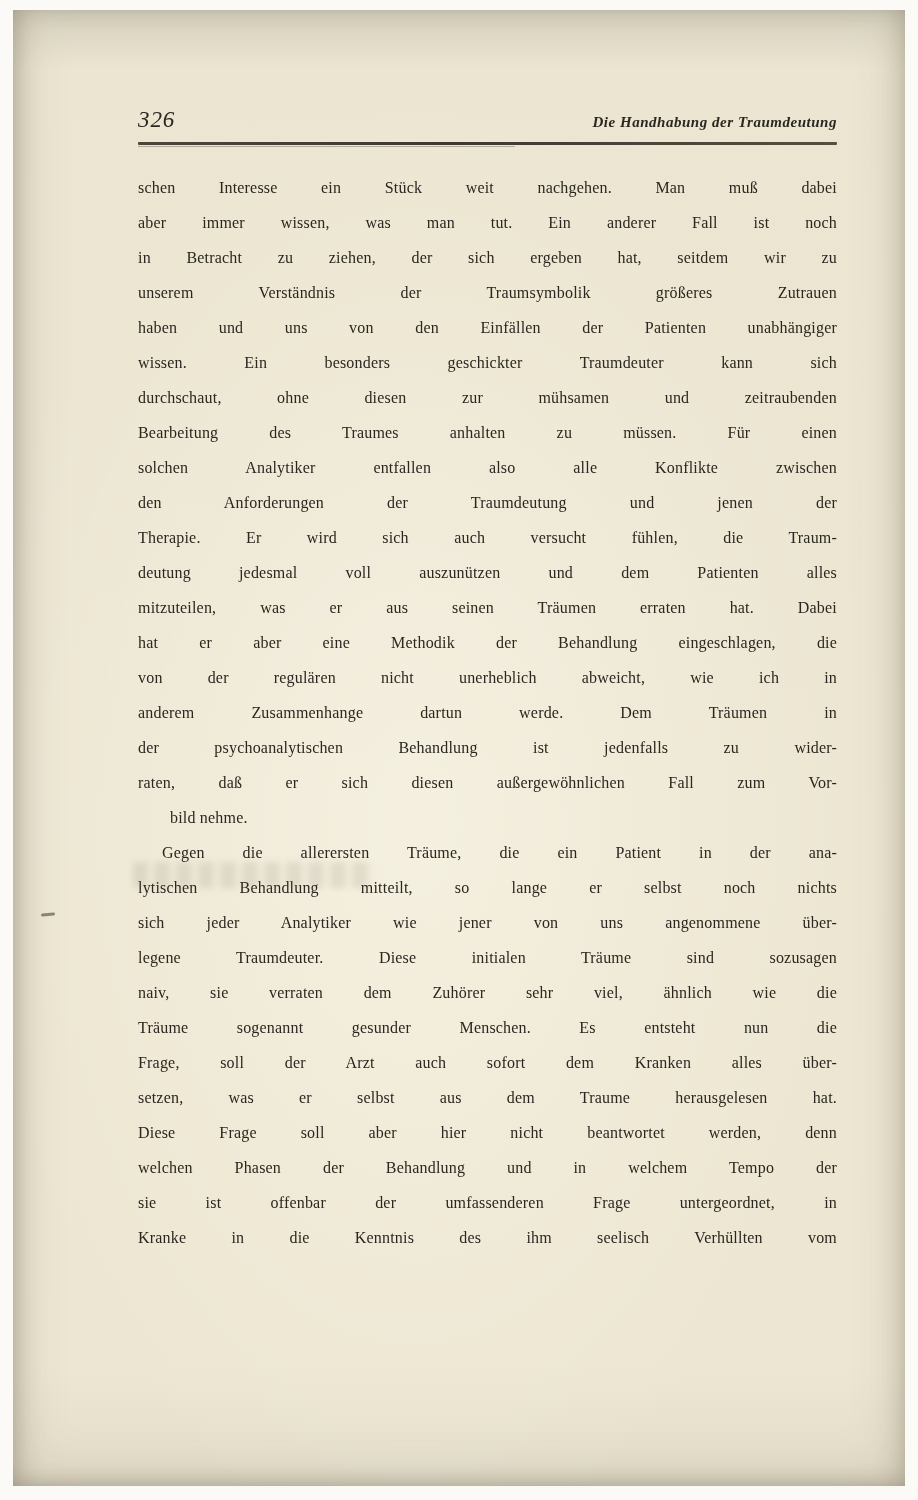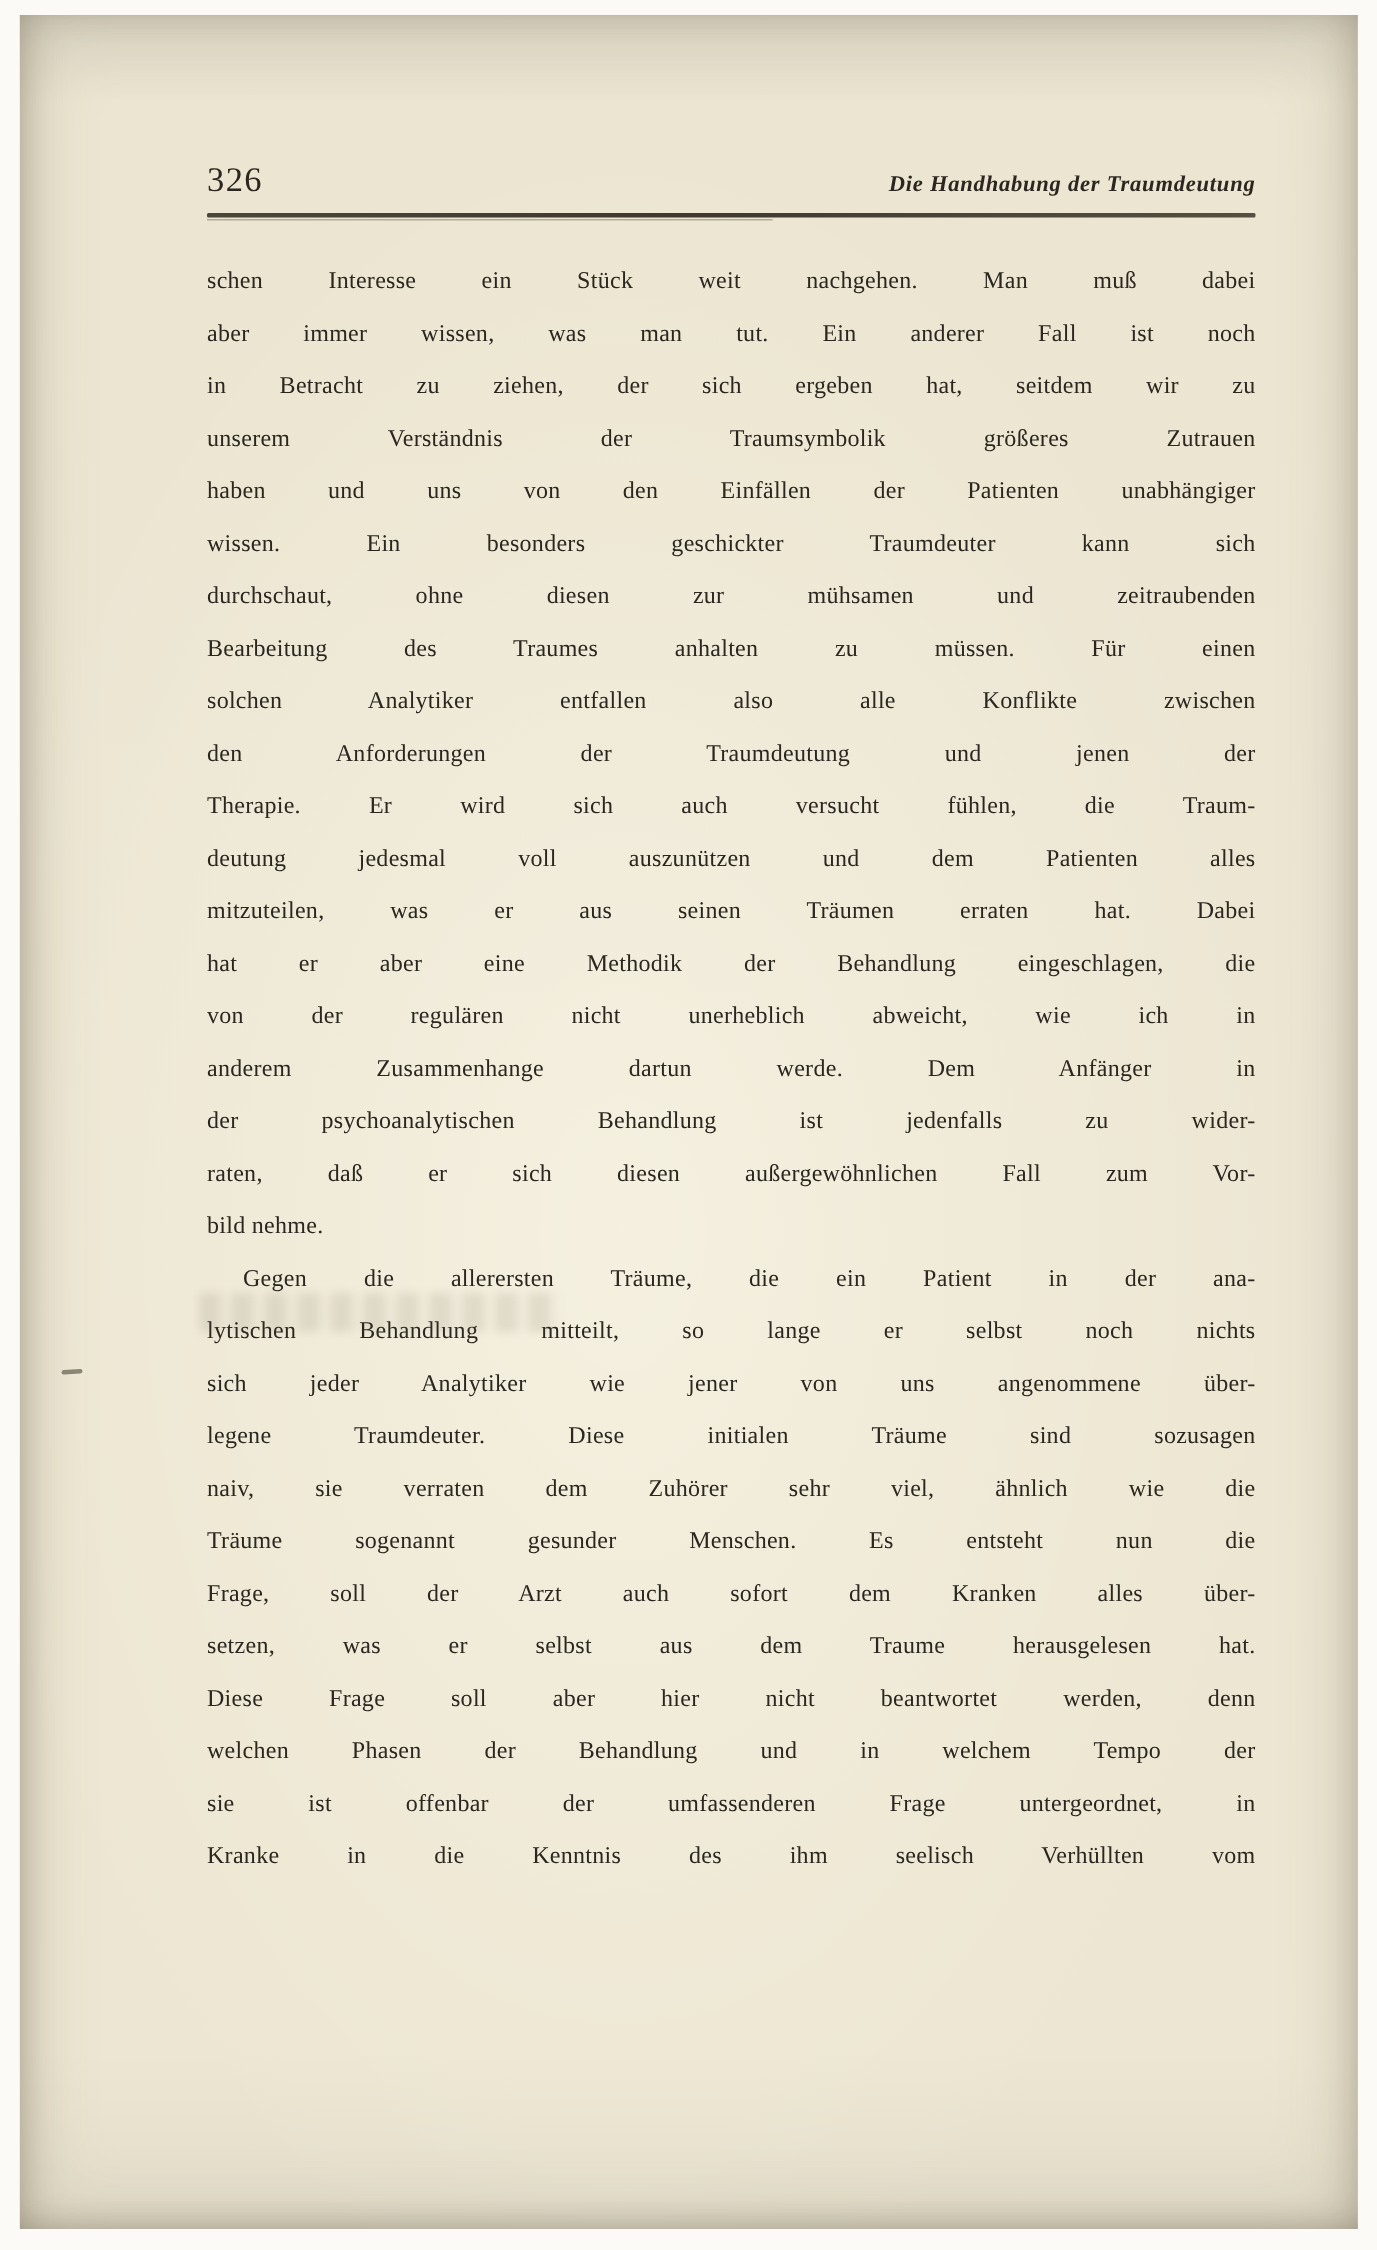--- a/index.html
+++ b/index.html
@@ -33,20 +33,21 @@
   }
   .page-header {
     display: flex;
     justify-content: space-between;
     align-items: baseline;
     padding-top: 97px;
   }
   .page-number {
     font-size: 23px;
     letter-spacing: 0.04em;
+    font-style: italic;
   }
   .running-header {
     font-style: italic;
     font-weight: 600;
     font-size: 15px;
     letter-spacing: 0.035em;
   }
   .header-rule {
     margin-top: 9px;
     height: 3px;
@@ -70,20 +71,21 @@
     letter-spacing: 0.012em;
   }
   .para { margin: 0; }
   .line {
     text-align: justify;
     text-align-last: justify;
     white-space: normal;
   }
   .line.no-justify {
     text-align-last: left;
+    margin-left: 32px;
   }
   .line.first {
     text-indent: 24px;
   }
   
   .bleed-smudge {
     position: absolute;
     left: 120px;
     top: 852px;
     width: 240px;
@@ -126,21 +128,21 @@
             <div class="line">wissen. Ein besonders geschickter Traumdeuter kann sich</div>
             <div class="line">durchschaut, ohne diesen zur mühsamen und zeitraubenden</div>
             <div class="line">Bearbeitung des Traumes anhalten zu müssen. Für einen</div>
             <div class="line">solchen Analytiker entfallen also alle Konflikte zwischen</div>
             <div class="line">den Anforderungen der Traumdeutung und jenen der</div>
             <div class="line">Therapie. Er wird sich auch versucht fühlen, die Traum-</div>
             <div class="line">deutung jedesmal voll auszunützen und dem Patienten alles</div>
             <div class="line">mitzuteilen, was er aus seinen Träumen erraten hat. Dabei</div>
             <div class="line">hat er aber eine Methodik der Behandlung eingeschlagen, die</div>
             <div class="line">von der regulären nicht unerheblich abweicht, wie ich in</div>
-            <div class="line">anderem Zusammenhange dartun werde. Dem Anfänger in</div>
+            <div class="line">anderem Zusammenhange dartun werde. Dem Träumen in</div>
             <div class="line">der psychoanalytischen Behandlung ist jedenfalls zu wider-</div>
             <div class="line">raten, daß er sich diesen außergewöhnlichen Fall zum Vor-</div>
             <div class="line no-justify">bild nehme.</div>
           </div>
           <div class="para">
             <div class="line first">Gegen die allerersten Träume, die ein Patient in der ana-</div>
             <div class="line">lytischen Behandlung mitteilt, so lange er selbst noch nichts</div>
             <div class="line">sich jeder Analytiker wie jener von uns angenommene über-</div>
             <div class="line">legene Traumdeuter. Diese initialen Träume sind sozusagen</div>
             <div class="line">naiv, sie verraten dem Zuhörer sehr viel, ähnlich wie die</div>

